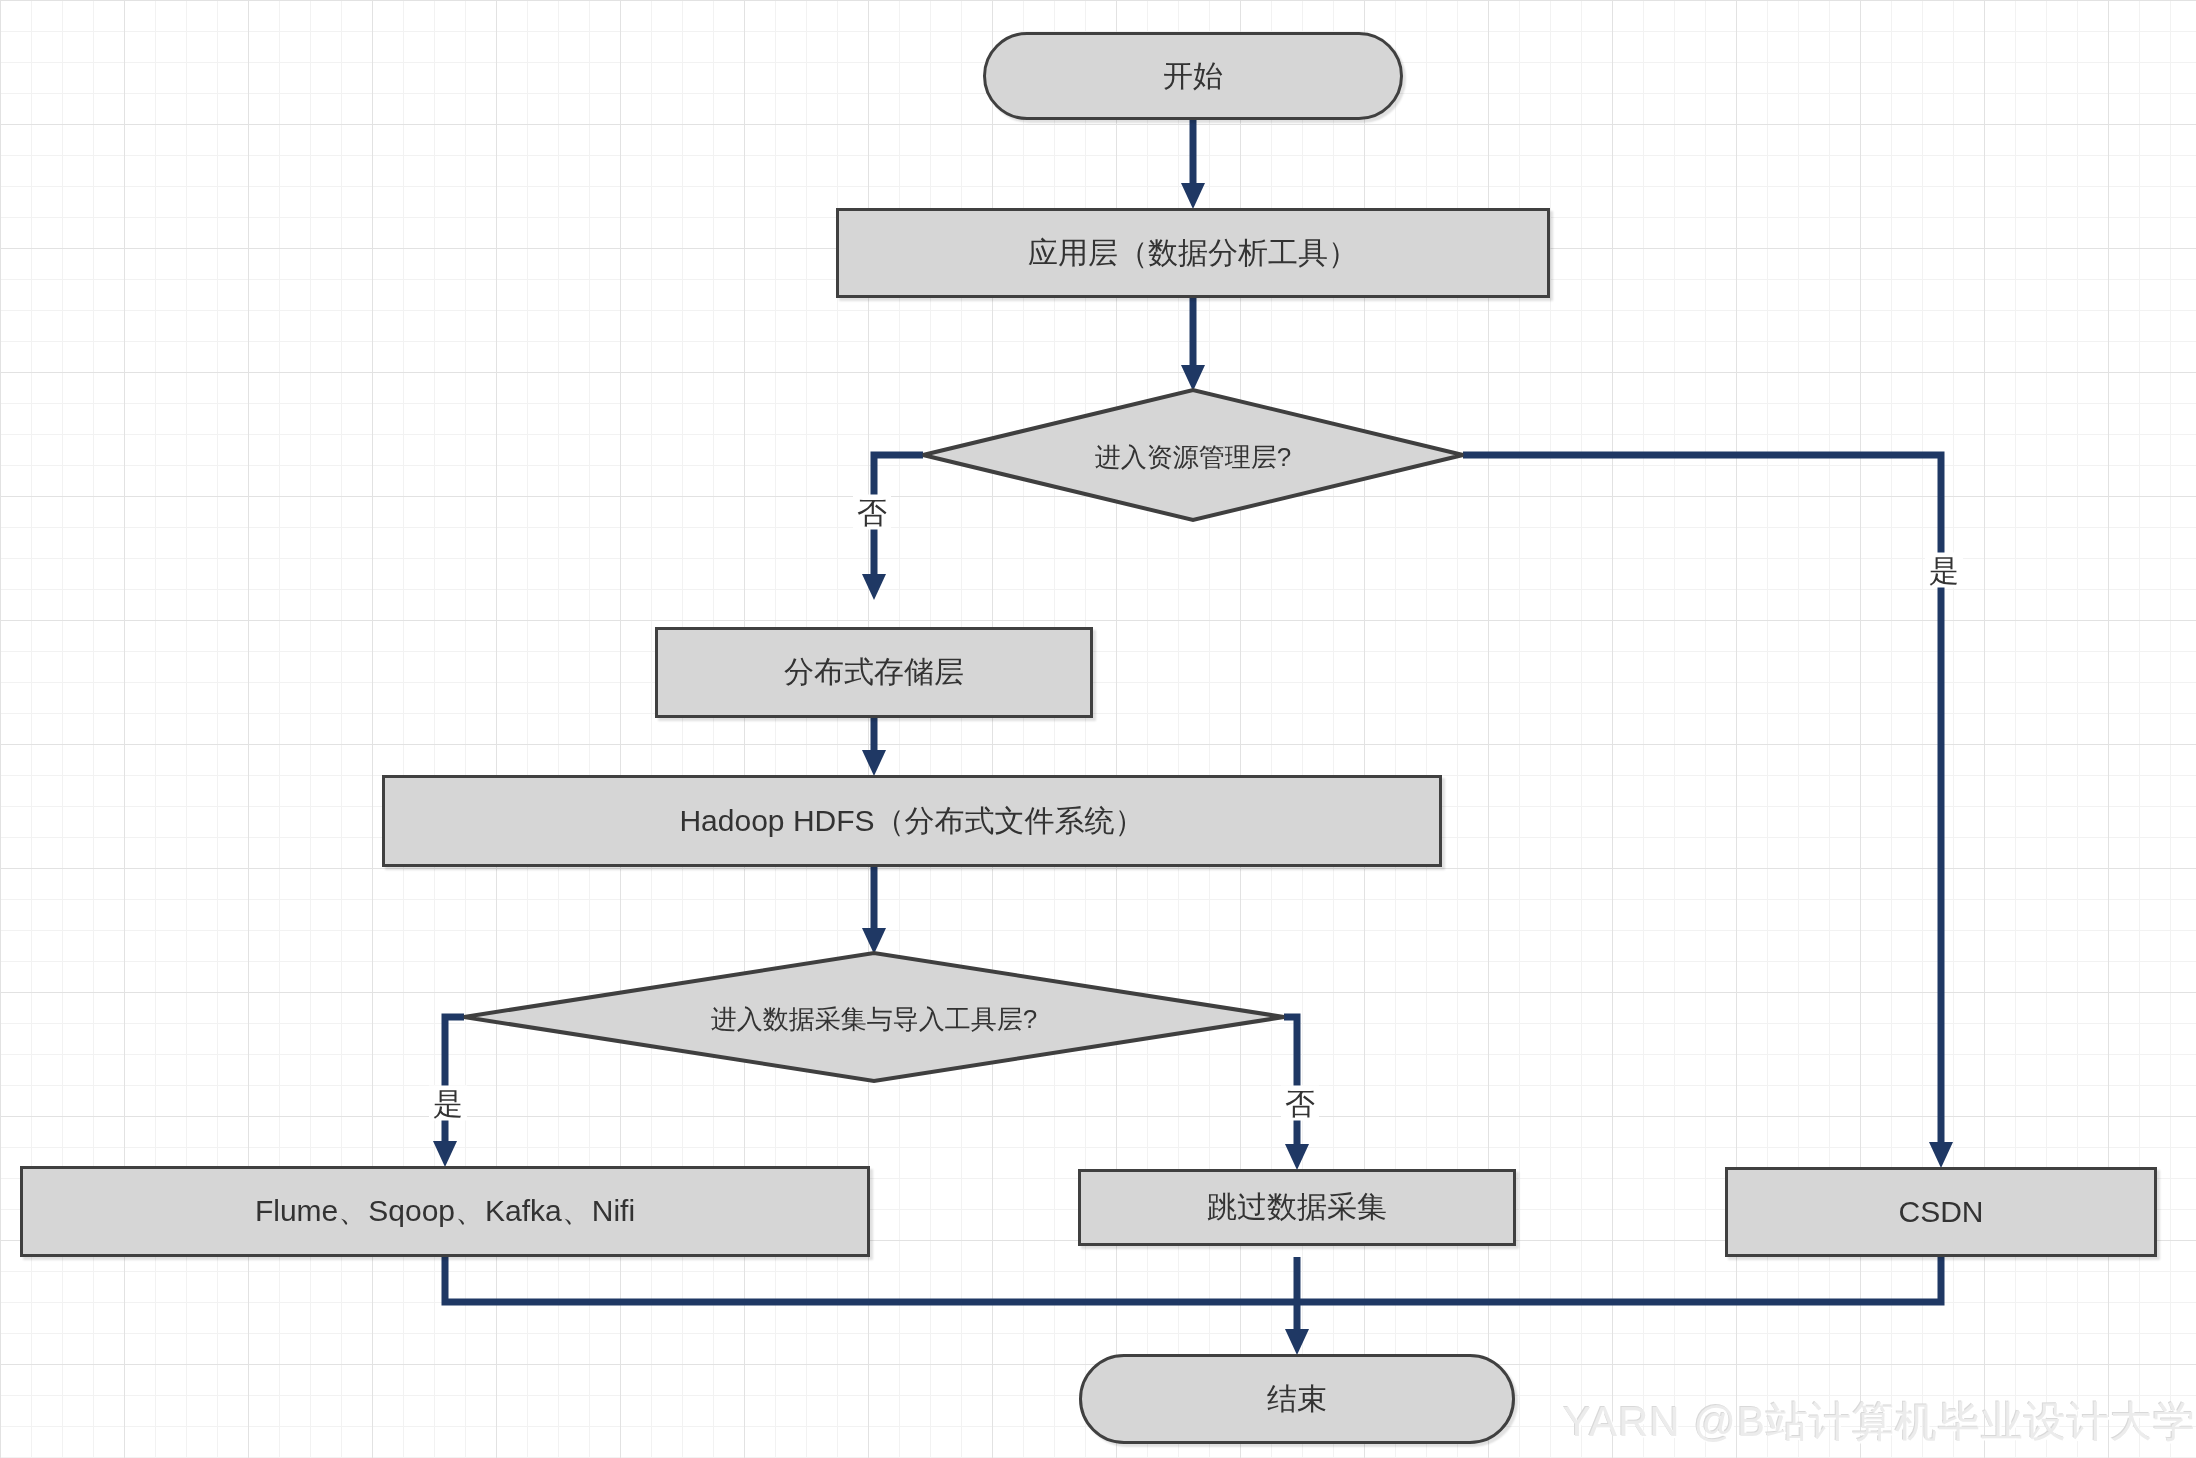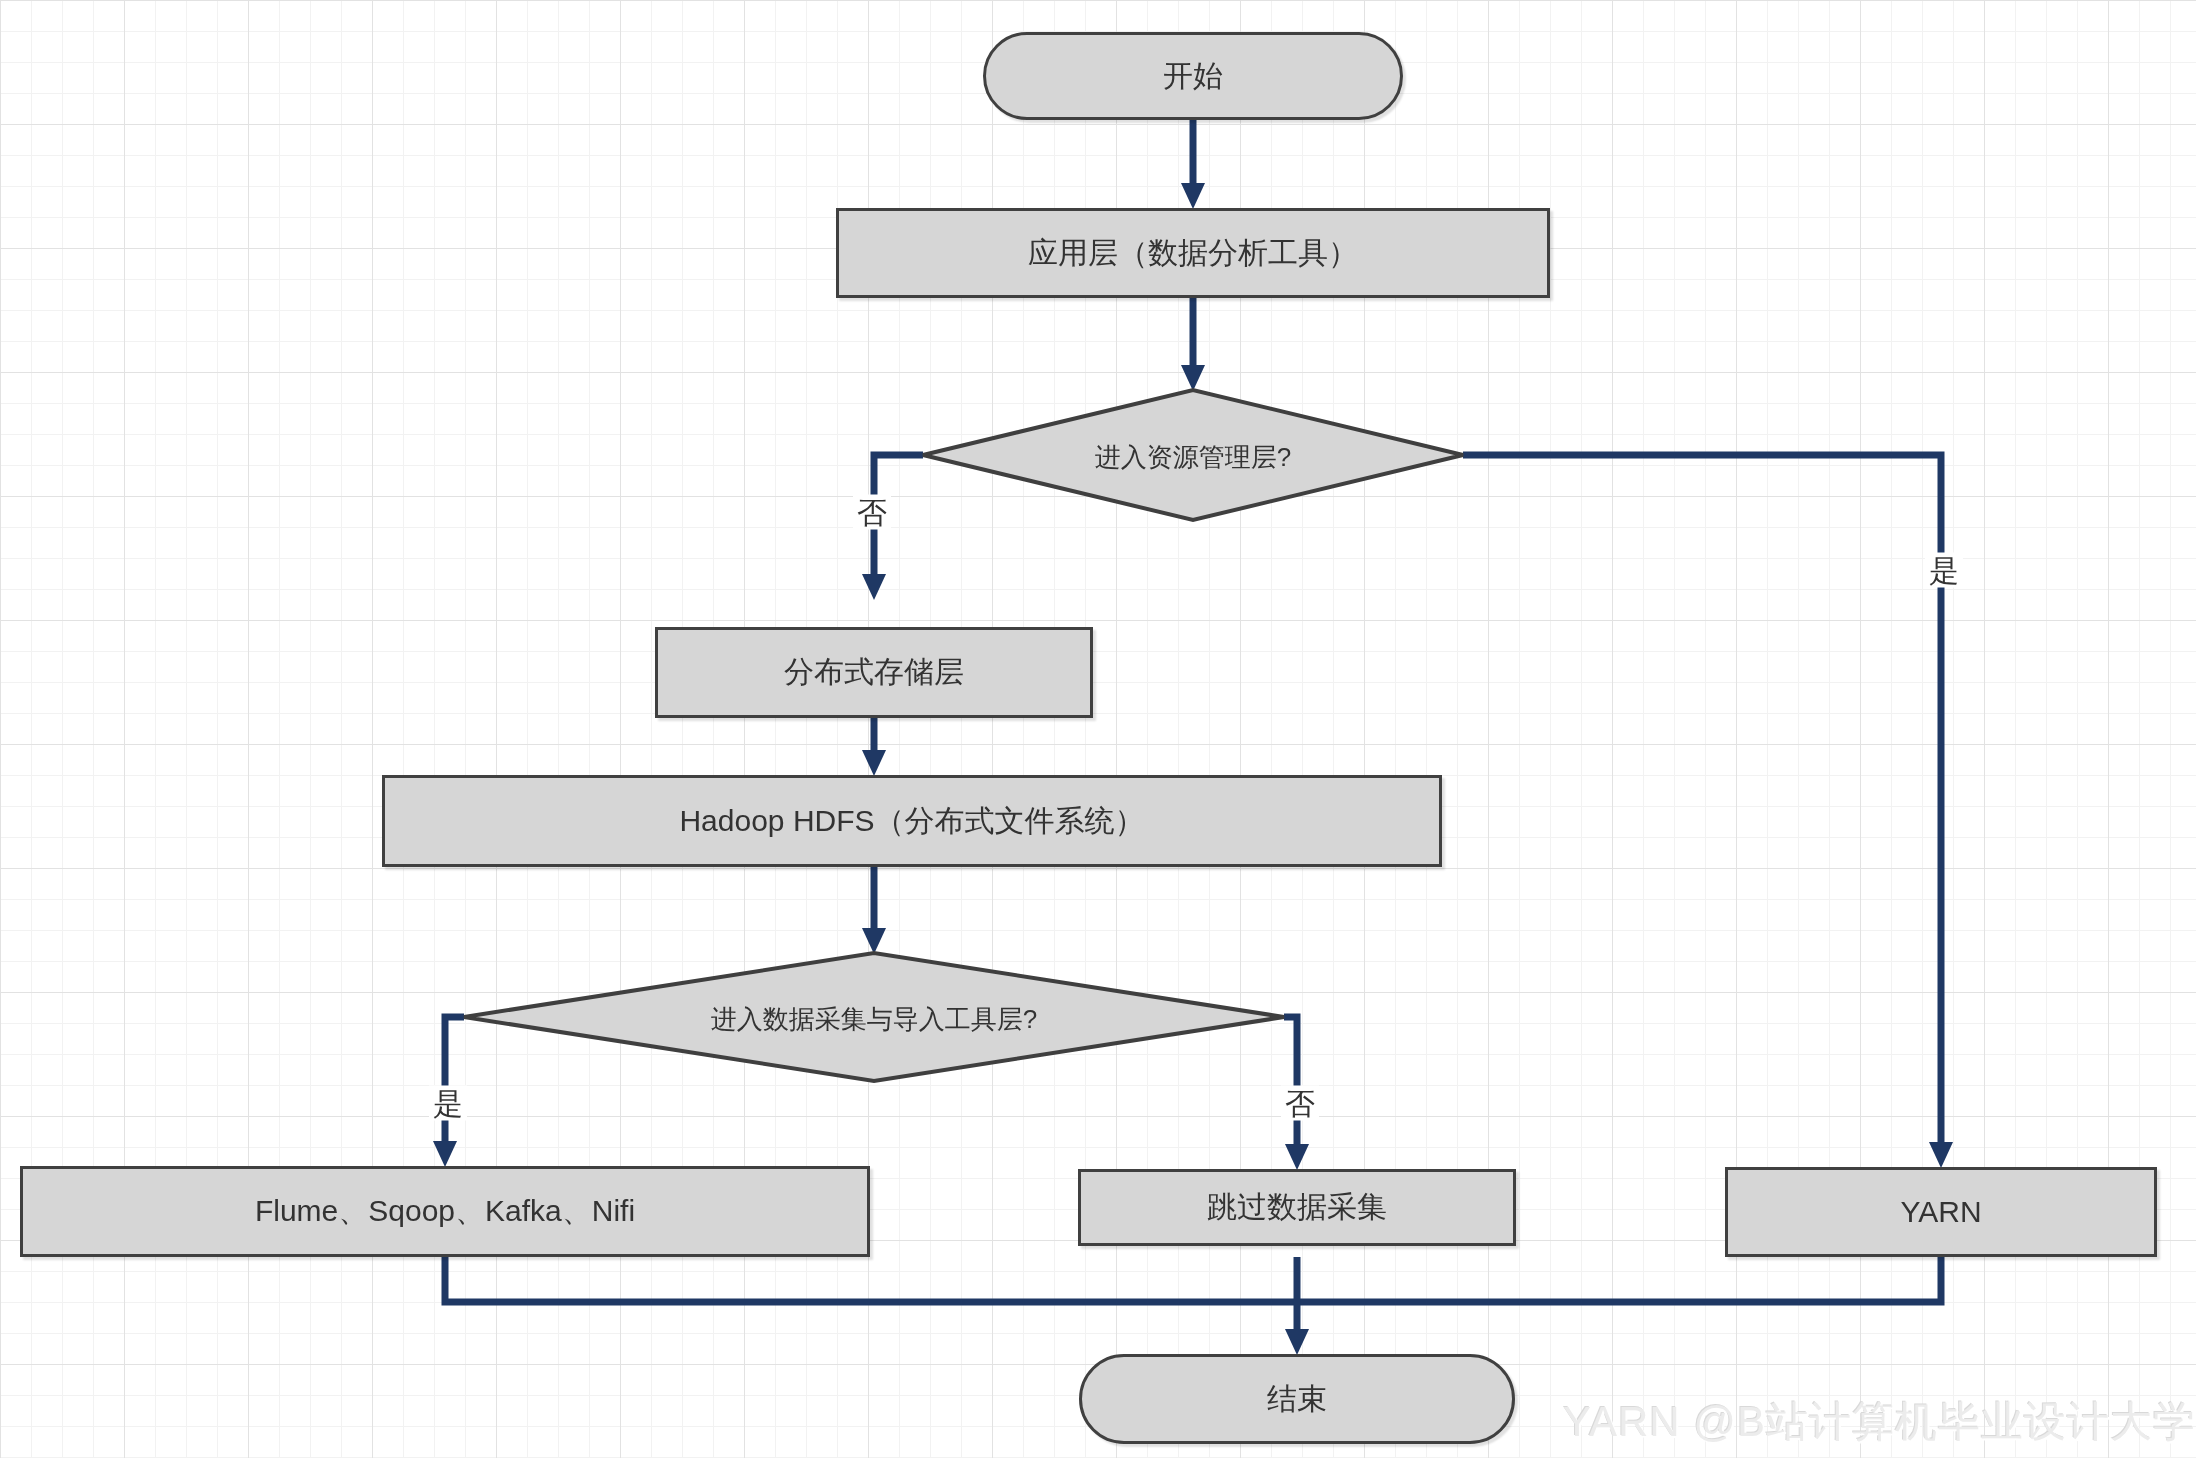--- a/index.html
+++ b/index.html
@@ -109,21 +109,21 @@
 
   <div class="node" style="left:20px; top:1166px; width:850px; height:91px;">
     <span>Flume、Sqoop、Kafka、Nifi</span>
   </div>
 
   <div class="node" style="left:1078px; top:1169px; width:438px; height:77px;">
     <span>跳过数据采集</span>
   </div>
 
   <div class="node" style="left:1725px; top:1167px; width:432px; height:90px;">
-    <span>YARN</span>
+    <span>CSDN</span>
   </div>
 
   <div class="node terminator" style="left:1079px; top:1354px; width:436px; height:90px;">
     <span>结束</span>
   </div>
 
   <div class="edge-label" style="left:872px; top:512px;">否</div>
   <div class="edge-label" style="left:1944px; top:570px;">是</div>
   <div class="edge-label" style="left:448px; top:1103px;">是</div>
   <div class="edge-label" style="left:1300px; top:1103px;">否</div>

